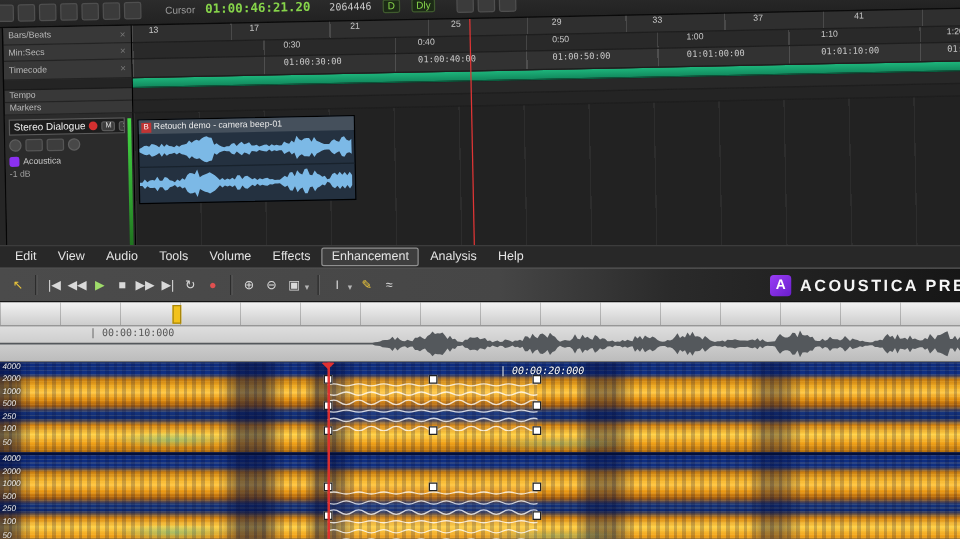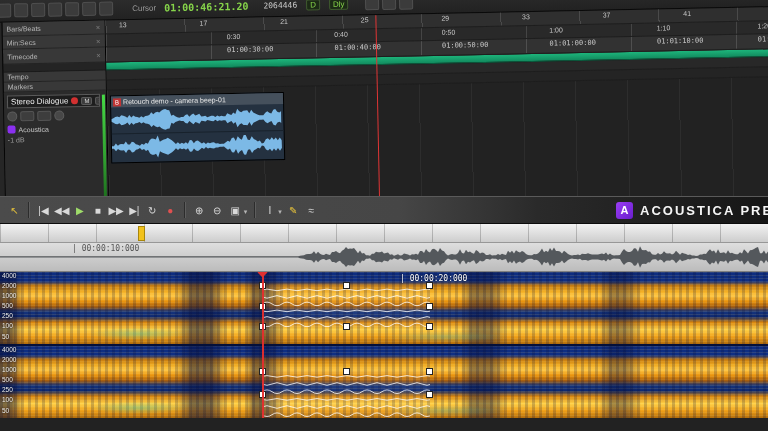--- a/index.html
+++ b/index.html
@@ -72,20 +72,21 @@
 
   .spectro{position:relative;height:146px;background:#081c54;}
   .spec{position:relative;height:72px;overflow:hidden;background-color:#0c2870;
     background-image:
       radial-gradient(ellipse 70px 9px at 18% 86%, rgba(40,215,200,0.35), rgba(0,0,0,0) 70%),
       radial-gradient(ellipse 90px 8px at 58% 90%, rgba(40,200,210,0.28), rgba(0,0,0,0) 70%),
       repeating-linear-gradient(90deg, rgba(5,12,55,0.20) 0 3px, rgba(0,0,0,0) 3px 7px),
       linear-gradient(90deg, rgba(5,13,58,0.50) 0 1.5%, rgba(0,0,0,0) 3% 23%, rgba(5,13,58,0.50) 25% 27.5%, rgba(0,0,0,0) 29.5% 32%, rgba(5,13,58,0.45) 33% 35%, rgba(0,0,0,0) 37% 60%, rgba(5,13,58,0.40) 61.5% 64%, rgba(0,0,0,0) 66% 78%, rgba(5,13,58,0.35) 79.5% 81.5%, rgba(0,0,0,0) 83.5% 100%),
       repeating-linear-gradient(180deg, rgba(255,225,130,0.12) 0 1px, rgba(0,0,0,0) 1px 3px),
       linear-gradient(180deg, #0e2c7e 0%, #103084 13%, #c87d10 19%, #f2ae24 27%, #ffc846 33%, #e8930f 41%, #a85f0e 48%, #16347c 55%, #0e2a72 62%, #d9860e 70%, #ffd24a 80%, #f0a018 90%, #b06c0c 100%);
+    font-style: italic;
   }
   .spec.ch2{border-top:2px solid #04103a;}
   .flabel{position:absolute;left:2px;font-size:6.5px;line-height:1;color:rgba(255,255,255,0.92);text-shadow:0 0 2px rgba(0,0,0,0.9);z-index:3;}
   .sel{position:absolute;left:262px;width:168px;background:rgba(255,255,255,0.05);z-index:4;}
   .sel-top{top:13px;height:42px;}
   .sel-bot{top:25px;height:46px;}
   .sel svg{position:absolute;left:0;top:0;}
   .handle{position:absolute;width:5px;height:5px;background:#fff;border:1px solid #222;z-index:5;}
   .h-tl{left:-3px;top:-3px;} .h-tc{left:50%;margin-left:-3px;top:-3px;} .h-tr{right:-3px;top:-3px;}
   .h-ml{left:-3px;top:50%;margin-top:-3px;} .h-mr{right:-3px;top:50%;margin-top:-3px;}
@@ -213,20 +214,31 @@
           </div>
 
         </div>
         <div class="dawcursor"></div>
       </div>
     </div>
   </div>
 </div>
 
 <div class="acoustica">
+  <div class="menubar">
+    <span class="mitem">Edit</span>
+    <span class="mitem">View</span>
+    <span class="mitem">Audio</span>
+    <span class="mitem">Tools</span>
+    <span class="mitem">Volume</span>
+    <span class="mitem">Effects</span>
+    <span class="mitem active">Enhancement</span>
+    <span class="mitem">Analysis</span>
+    <span class="mitem">Help</span>
+  </div>
 
   <div class="atoolbar">
     <span class="aico yellow">↖</span>
     <span class="sep"></span>
     <span class="aico">|◀</span>
     <span class="aico">◀◀</span>
     <span class="aico green">▶</span>
     <span class="aico">■</span>
     <span class="aico">▶▶</span>
     <span class="aico">▶|</span>

